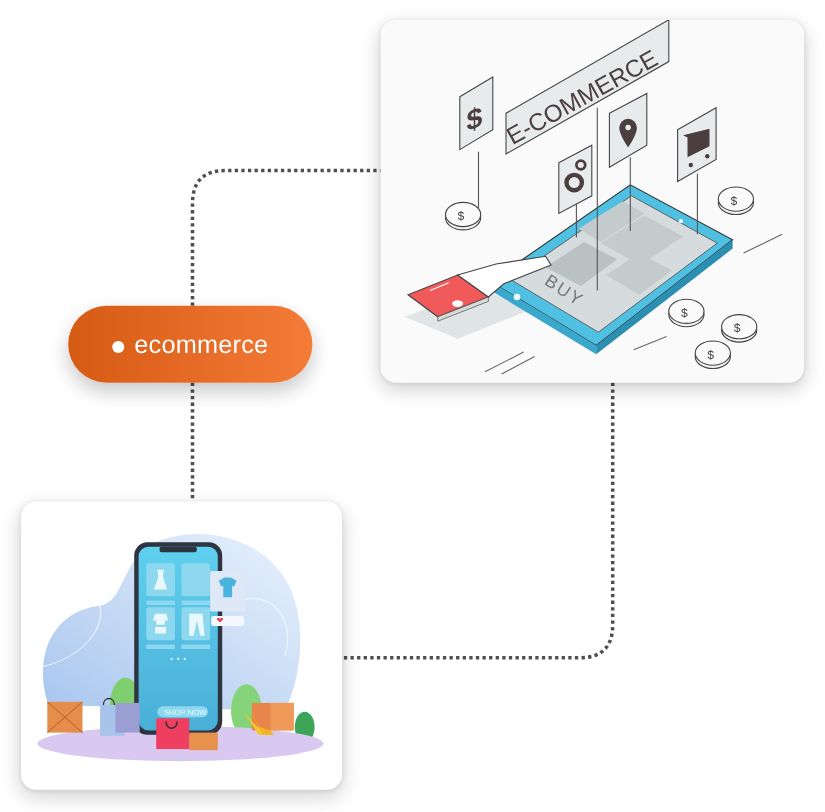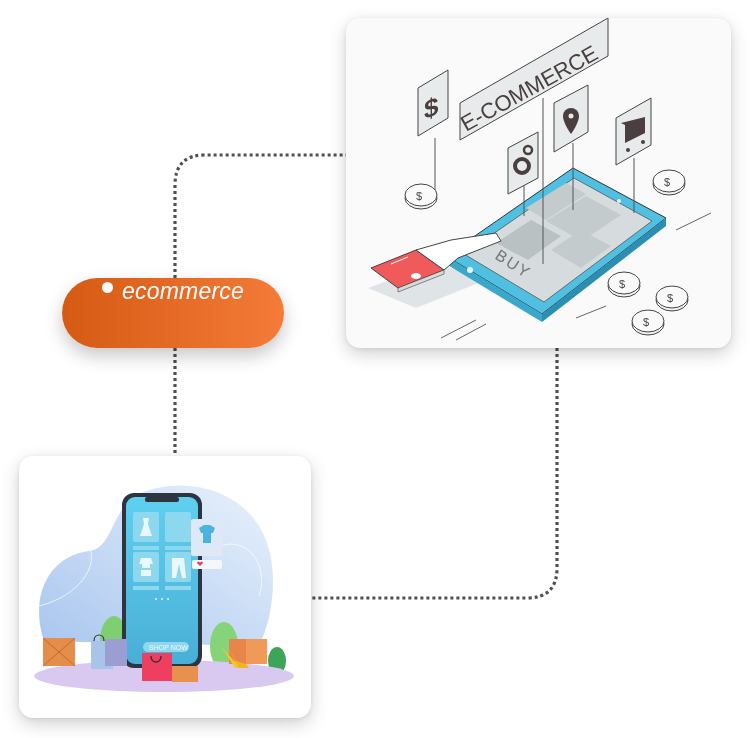--- a/index.html
+++ b/index.html
@@ -11,22 +11,22 @@
     overflow: hidden;
   }
   .card-top { left: 346px; top: 18px; width: 385px; height: 330px; background: #fafafa; }
   .card-bottom { left: 19px; top: 456px; width: 292px; height: 262px; }
   .card svg { position: absolute; left: 0; top: 0; }
   .pill {
     position: absolute; left: 62px; top: 278px; width: 222px; height: 70px;
     border-radius: 35px;
     background: linear-gradient(90deg, #d55a13 0%, #e56a25 50%, #f47c38 100%);
     box-shadow: 0 8px 18px rgba(0,0,0,0.22);
-    display: flex; justify-content: center; gap: 9px;
-    color: #fff; font-size: 23px; letter-spacing: 0.2px; cursor: pointer; font-style: italic;
+    display: flex; align-items: center; justify-content: center; gap: 9px;
+    color: #fff; font-size: 23px; letter-spacing: 0.2px; cursor: pointer;
   }
   .pill .dot { width: 11px; height: 11px; border-radius: 50%; background: #fff; display: inline-block; margin-top: 4px; }
 </style>
 </head>
 <body>
 
 <svg class="connectors" viewBox="0 0 750 738">
   <path d="M175 278 L175 185 Q175 155 205 155 L346 155" fill="none" stroke="#4f4f4f" stroke-width="3.2" stroke-dasharray="3 3"></path>
   <path d="M175 348 L175 456" fill="none" stroke="#4f4f4f" stroke-width="3.2" stroke-dasharray="3 3"></path>
   <path d="M557 348 L557 568 Q557 598 527 598 L311 598" fill="none" stroke="#4f4f4f" stroke-width="3.2" stroke-dasharray="3 3"></path>

